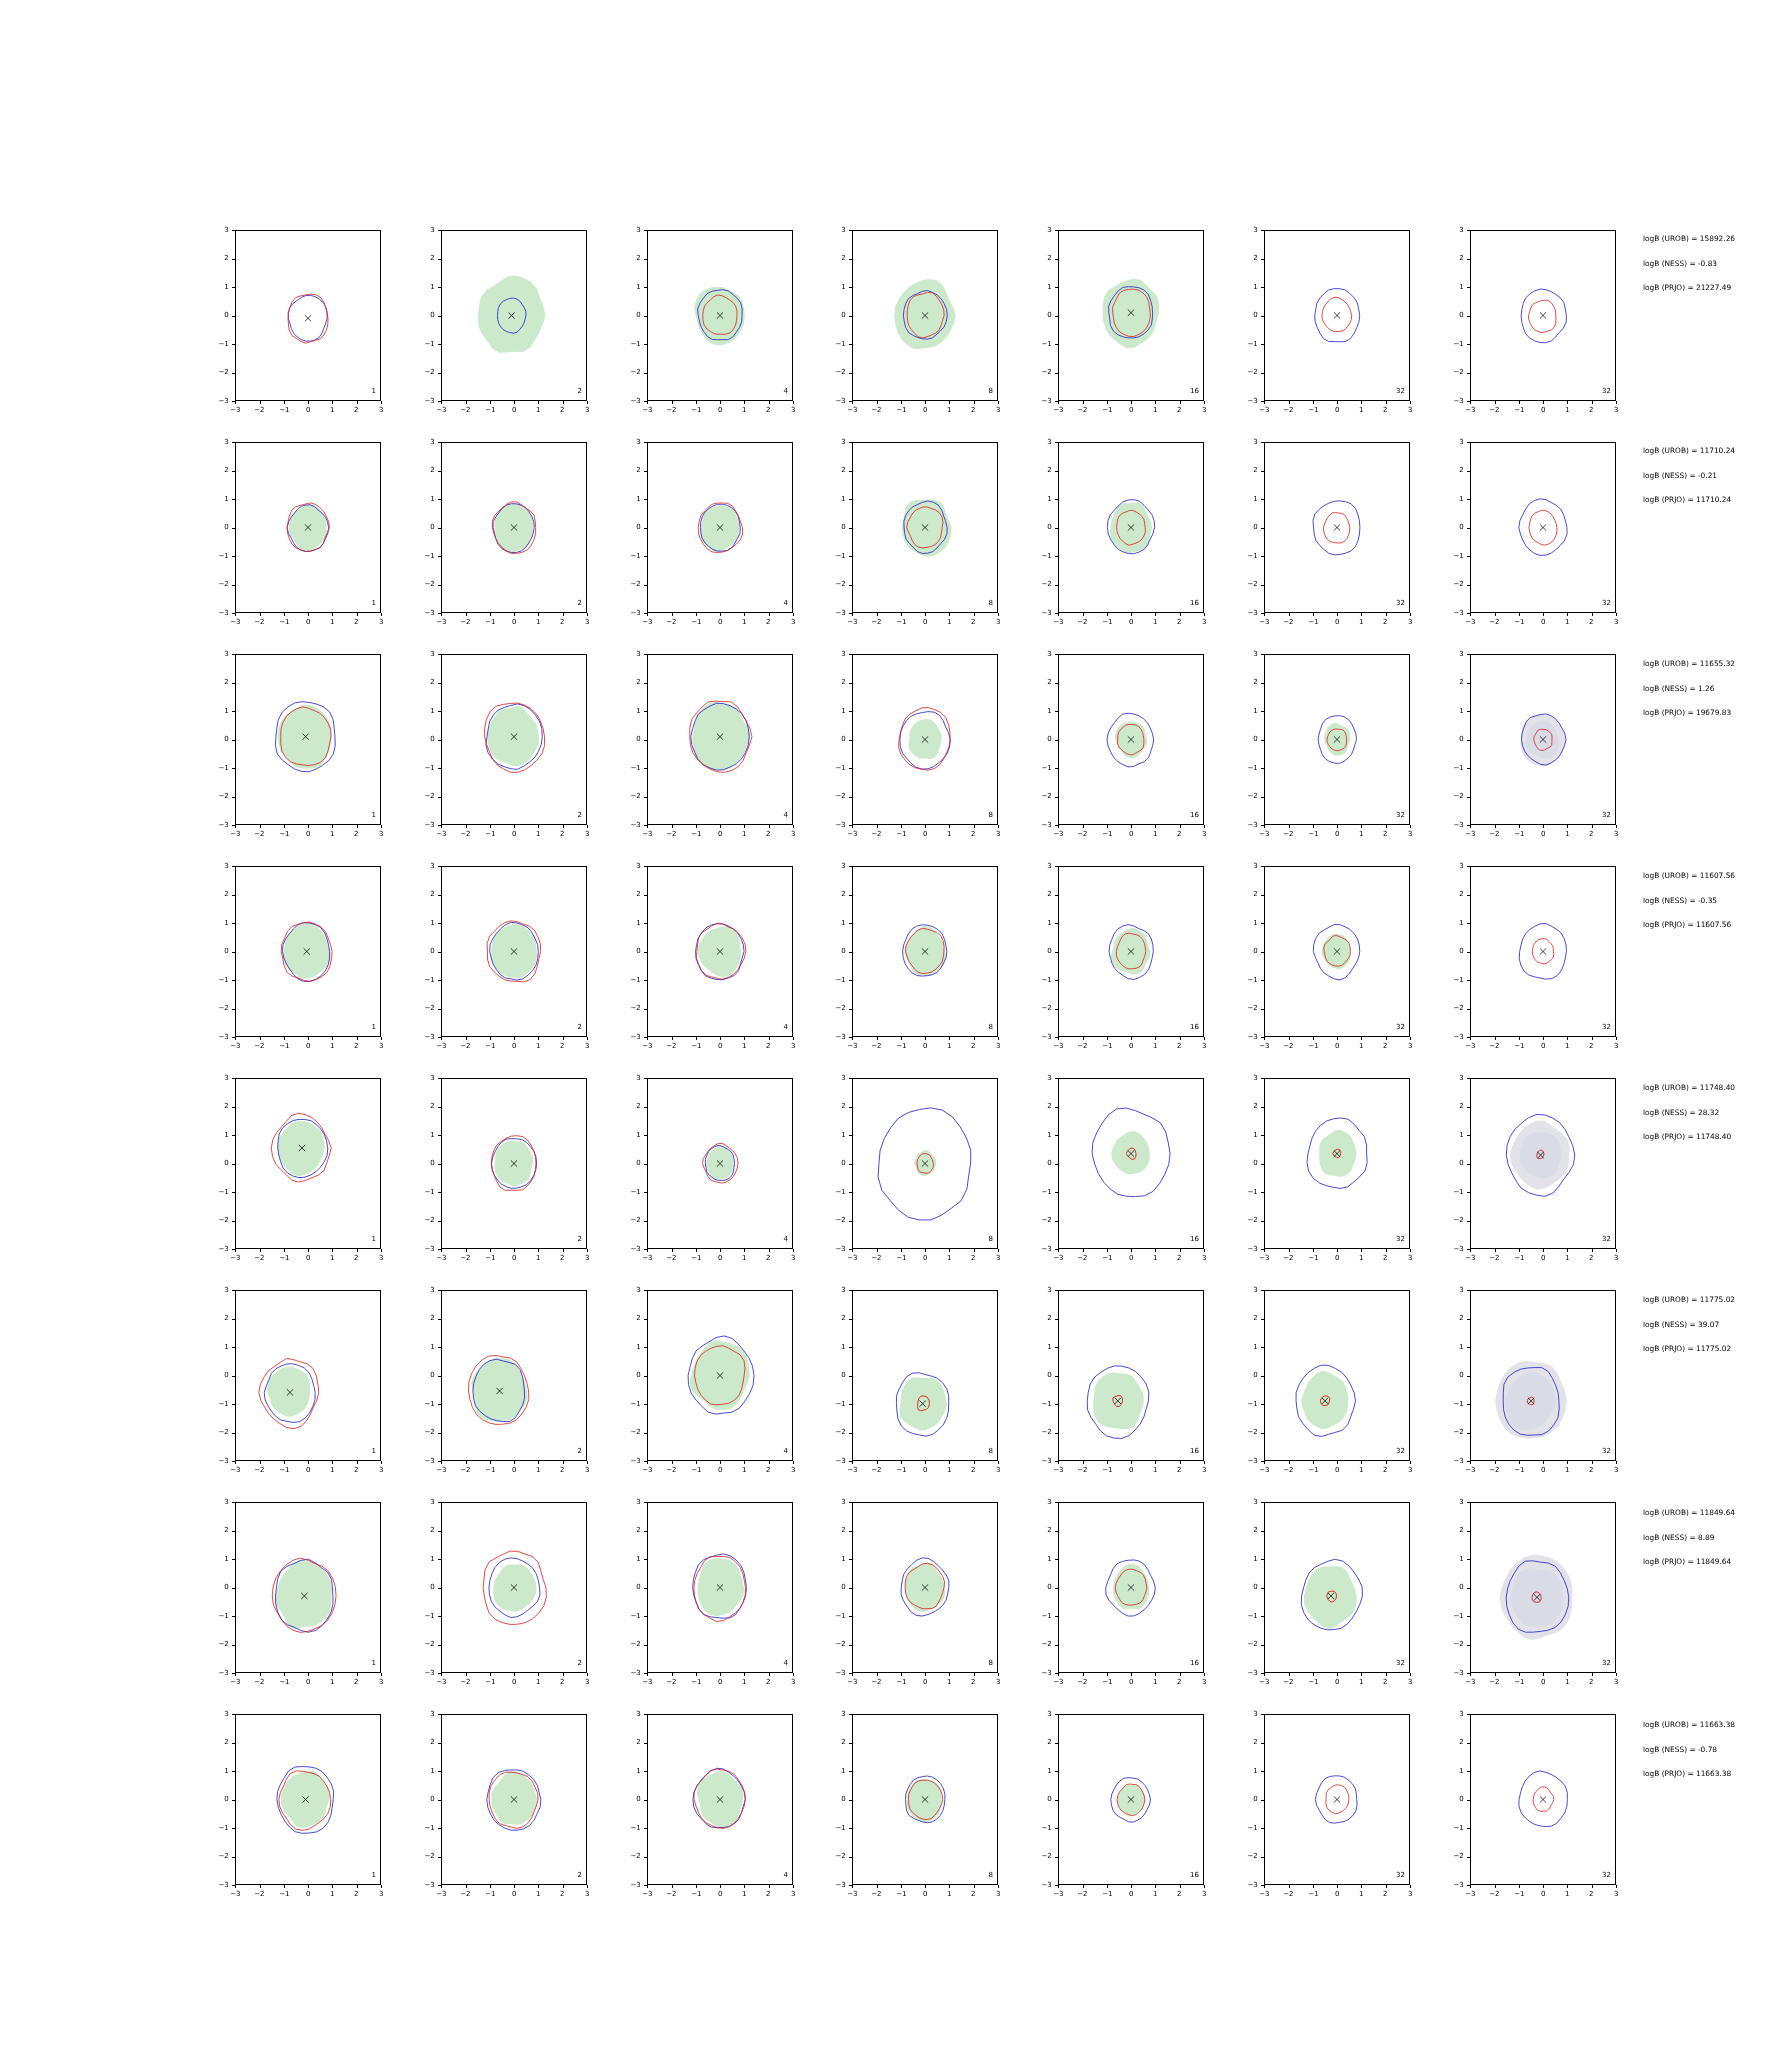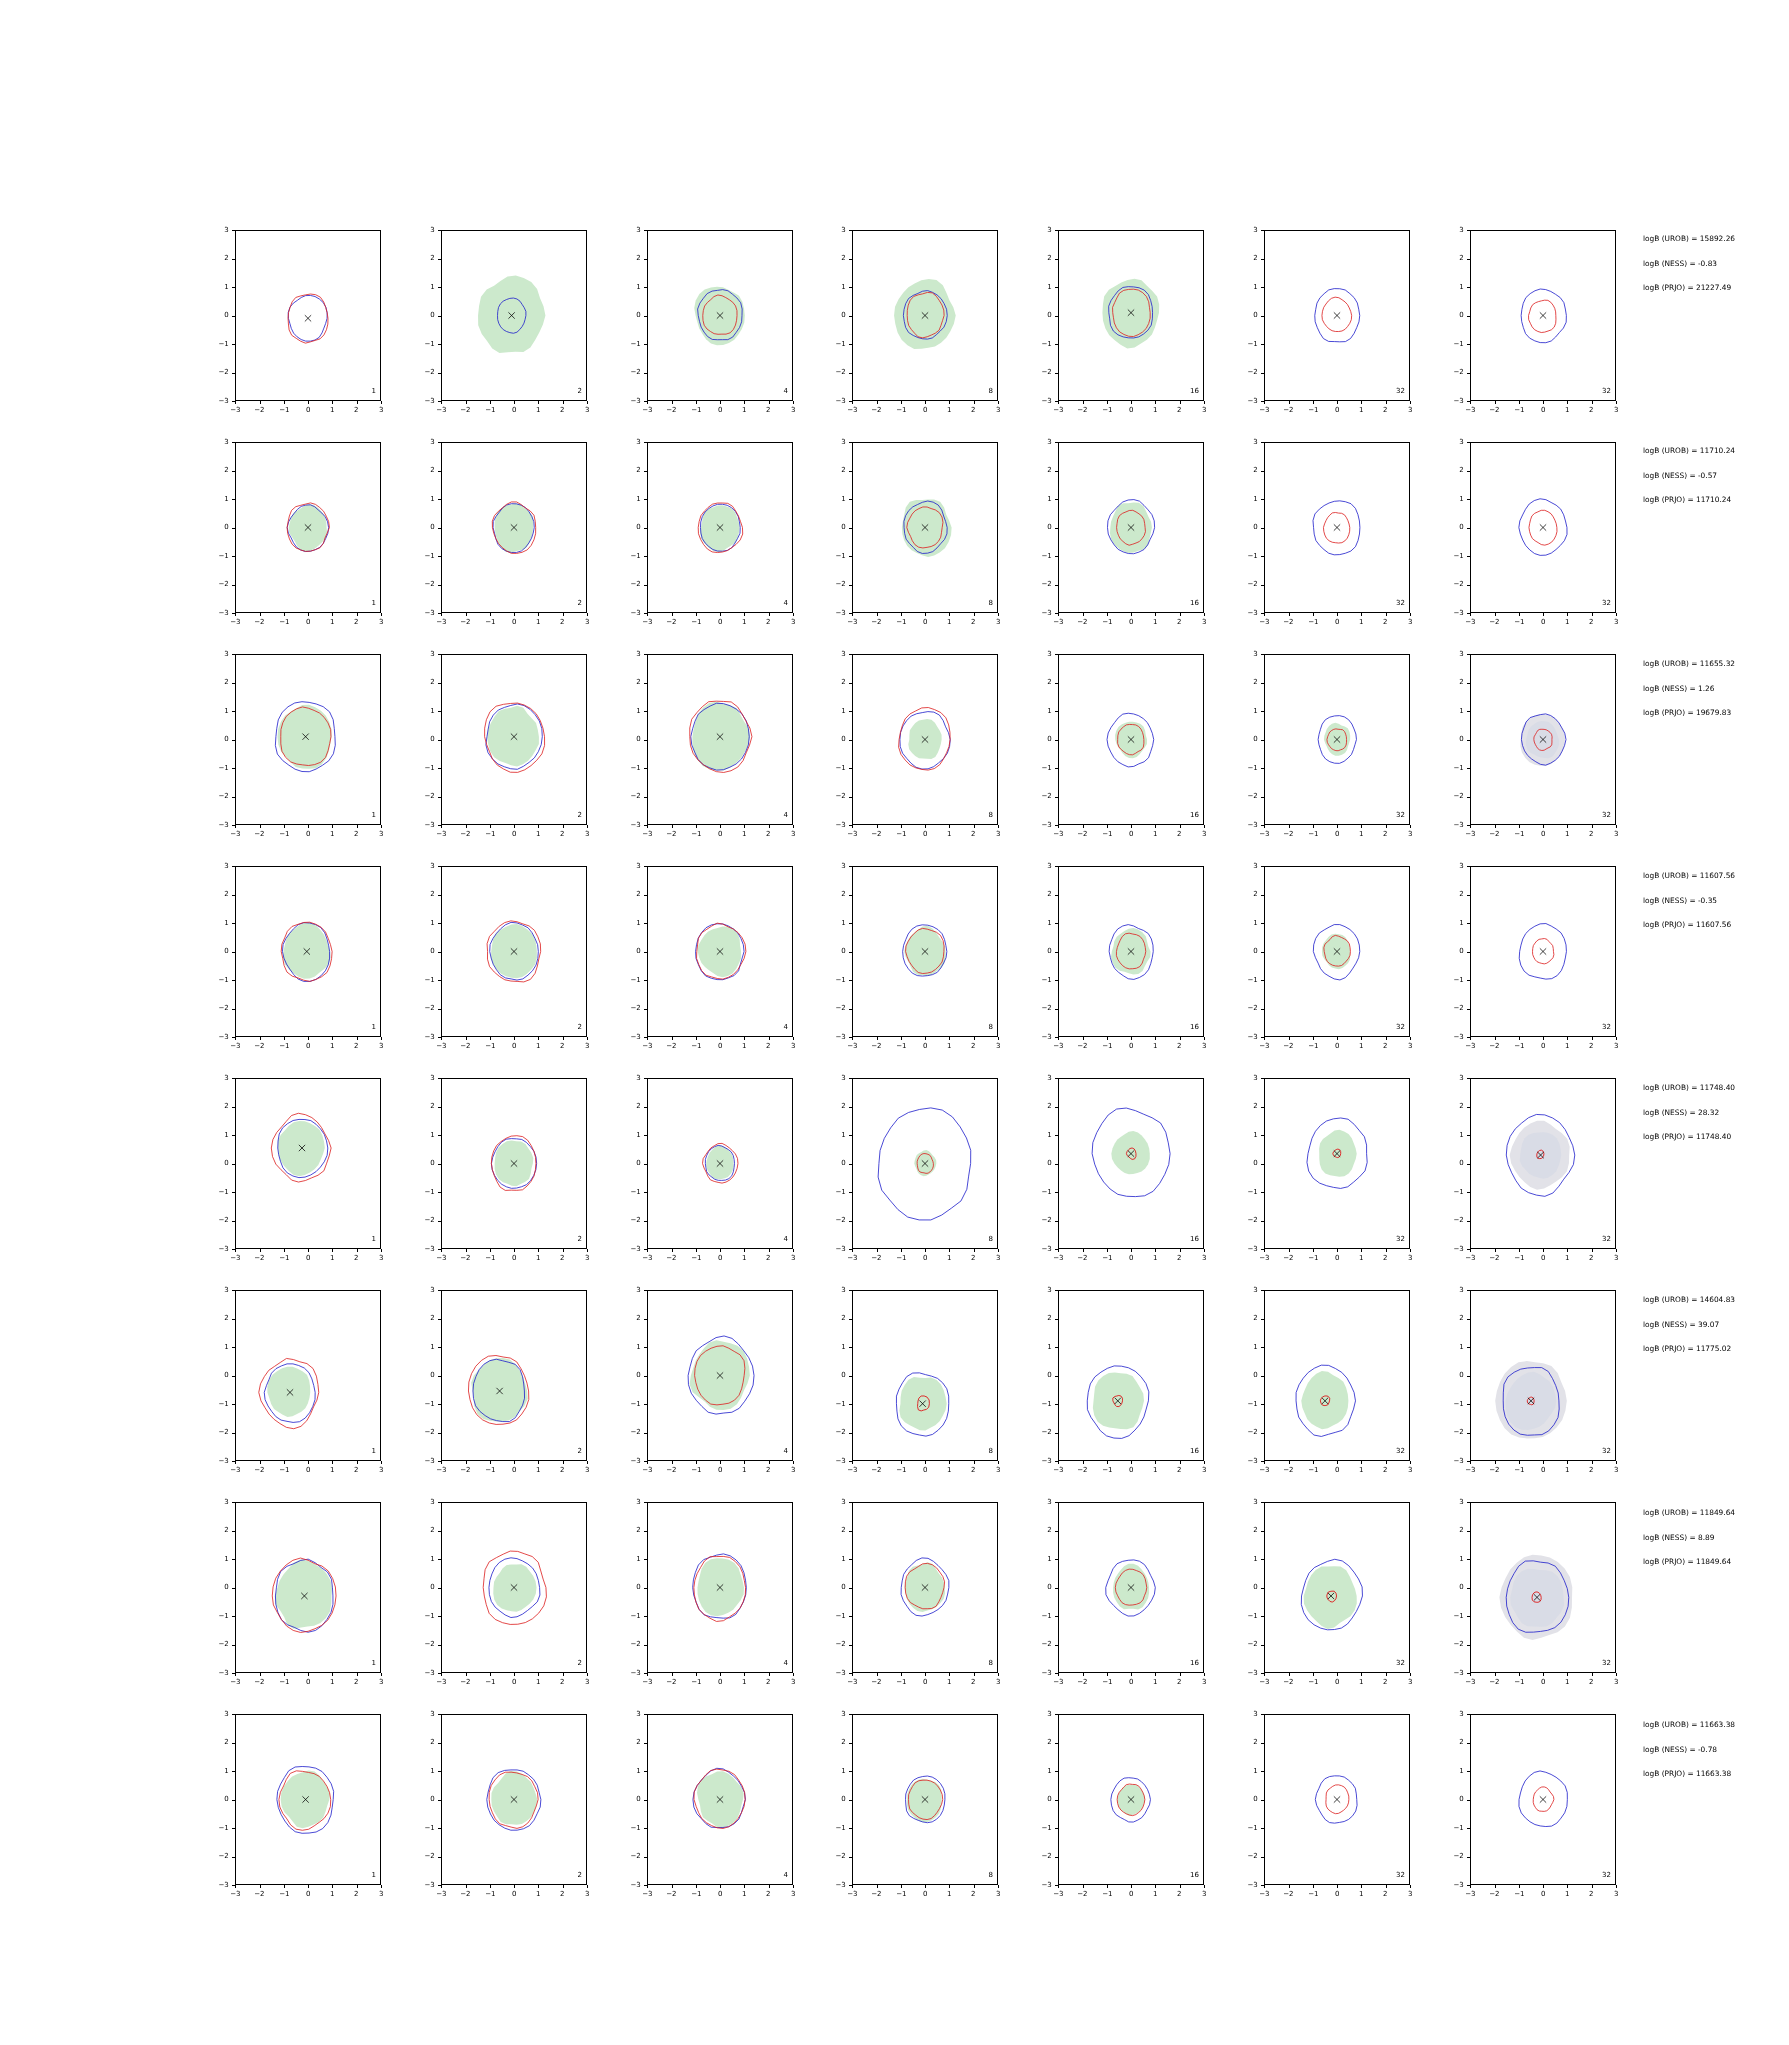--- a/index.html
+++ b/index.html
@@ -2304,40 +2304,40 @@
       </div>
     </div>
   <div id="legend-col">
       <div class="legend" style="top: 235px;">
         <div>logB (UROB) = 15892.26</div>
         <div>logB (NESS) = -0.83</div>
         <div>logB (PRJO) = 21227.49</div>
       </div>
       <div class="legend" style="top: 447px;">
         <div>logB (UROB) = 11710.24</div>
-        <div>logB (NESS) = -0.57</div>
+        <div>logB (NESS) = -0.21</div>
         <div>logB (PRJO) = 11710.24</div>
       </div>
       <div class="legend" style="top: 660px;">
         <div>logB (UROB) = 11655.32</div>
         <div>logB (NESS) = 1.26</div>
         <div>logB (PRJO) = 19679.83</div>
       </div>
       <div class="legend" style="top: 872px;">
         <div>logB (UROB) = 11607.56</div>
         <div>logB (NESS) = -0.35</div>
         <div>logB (PRJO) = 11607.56</div>
       </div>
       <div class="legend" style="top: 1084px;">
         <div>logB (UROB) = 11748.40</div>
         <div>logB (NESS) = 28.32</div>
         <div>logB (PRJO) = 11748.40</div>
       </div>
       <div class="legend" style="top: 1296px;">
-        <div>logB (UROB) = 14604.83</div>
+        <div>logB (UROB) = 11775.02</div>
         <div>logB (NESS) = 39.07</div>
         <div>logB (PRJO) = 11775.02</div>
       </div>
       <div class="legend" style="top: 1509px;">
         <div>logB (UROB) = 11849.64</div>
         <div>logB (NESS) = 8.89</div>
         <div>logB (PRJO) = 11849.64</div>
       </div>
       <div class="legend" style="top: 1721px;">
         <div>logB (UROB) = 11663.38</div>

